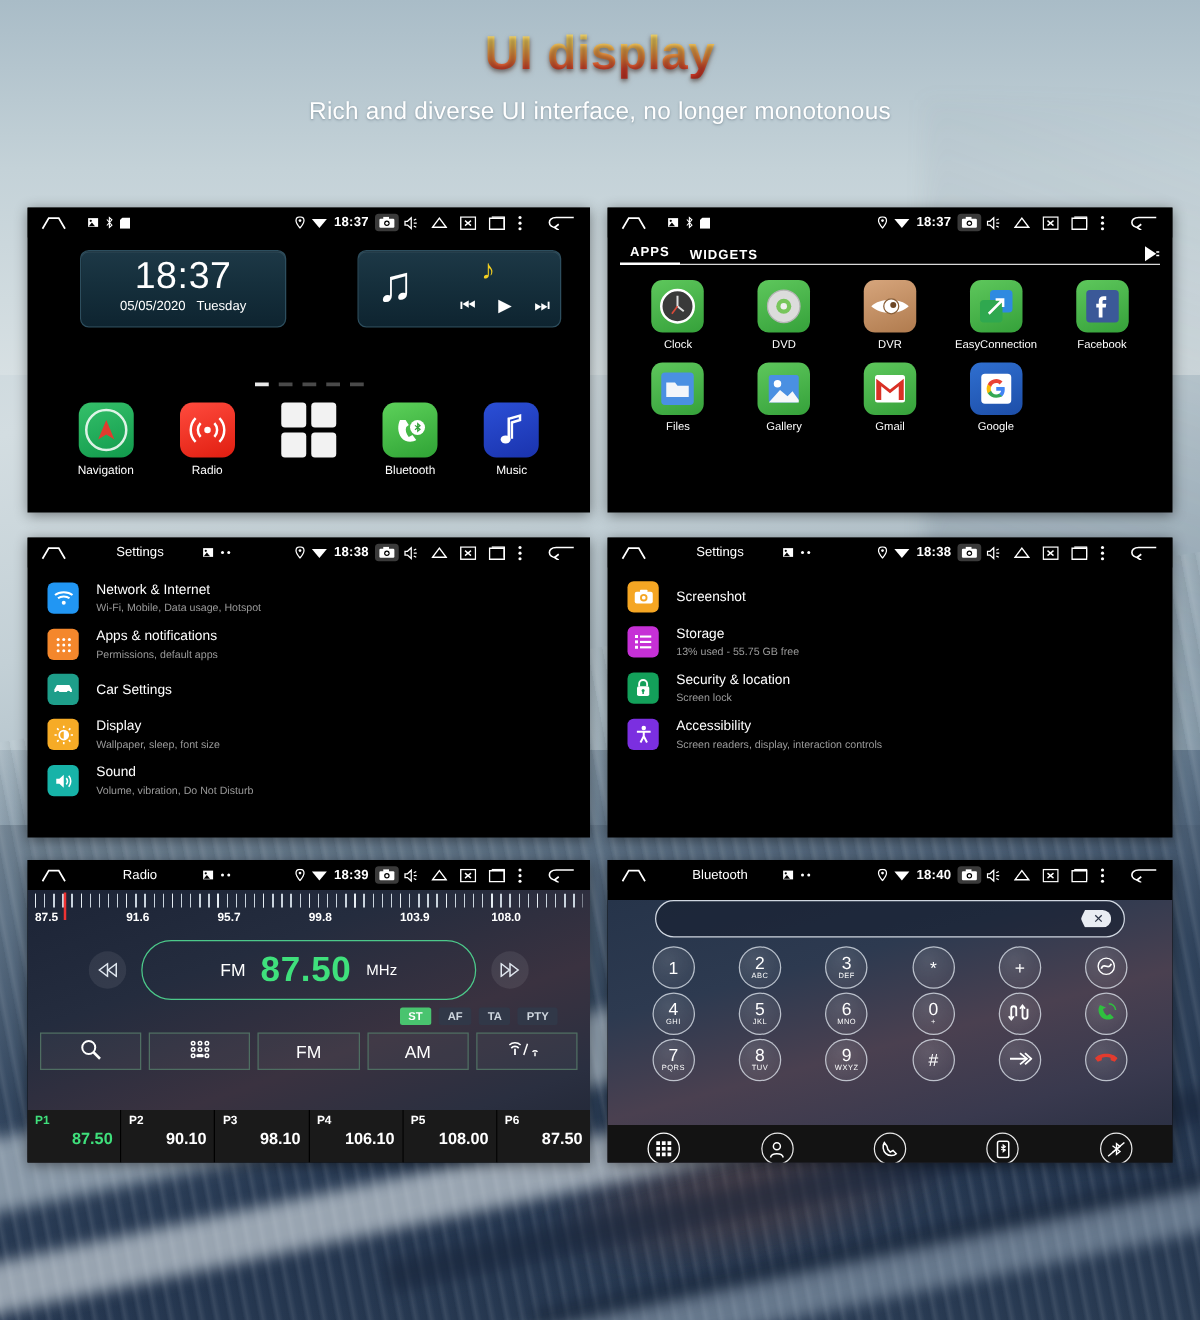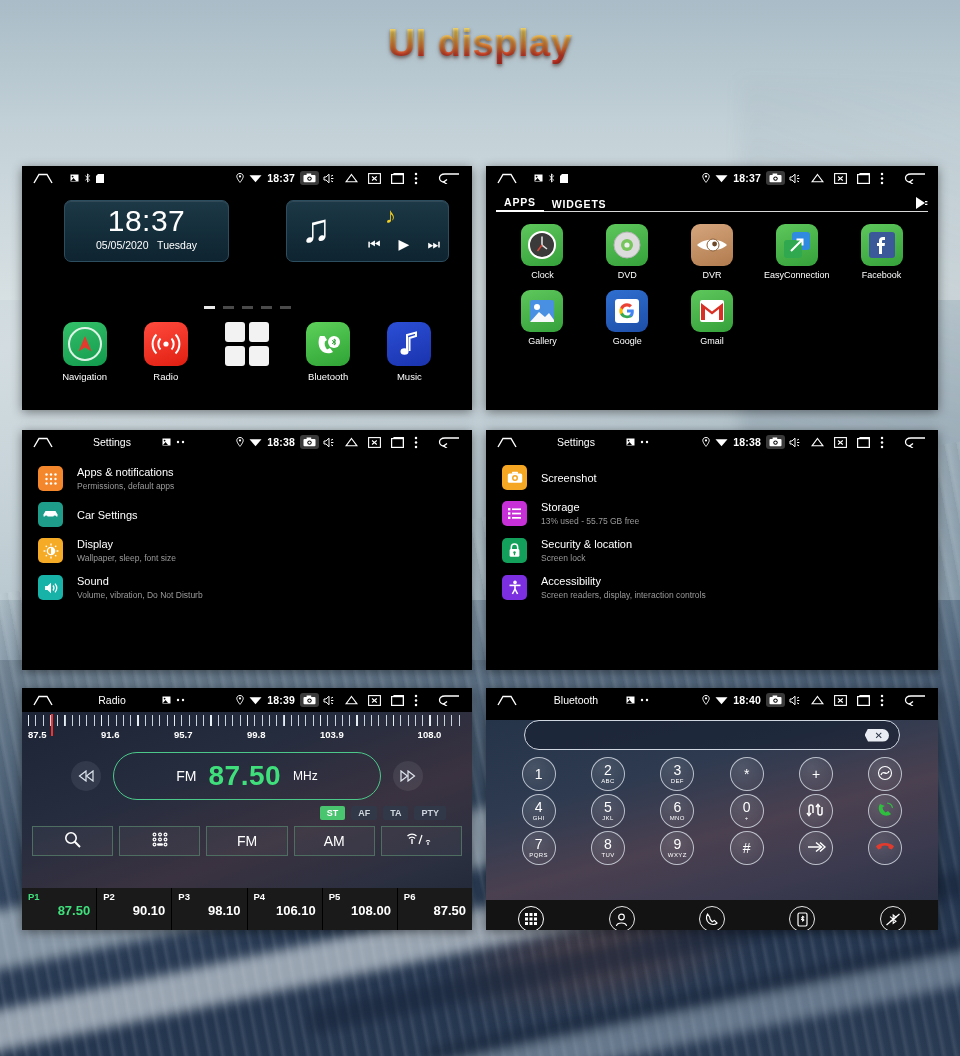--- a/index.html
+++ b/index.html
@@ -167,21 +167,21 @@
   .ticks { position: absolute; left: 6px; right: 6px; top: 3px; height: 11px;
     background-image: repeating-linear-gradient(90deg, #c9d3dd 0px, #c9d3dd 1px, transparent 1px, transparent 7.3px);
   }
   .ticks-tall { position: absolute; left: 6px; right: 6px; top: 3px; height: 11px;
     background-image: repeating-linear-gradient(90deg, #e6edf3 0px, #e6edf3 1px, transparent 1px, transparent 36.5px);
   }
   .tuner .needle { position: absolute; left: 29px; top: 2px; width: 1.5px; height: 22px; background: #e33; }
   .tuner .labels { position: absolute; left: 0; right: 0; top: 17px; display: flex; padding: 0 6px; }
   .tuner .labels span { color: #fff; font-size: 9.5px; font-weight: bold; flex: 1; }
   .tuner .labels span:nth-child(1){ text-align: left; }
-  .tuner .labels span:last-child{ text-align: center; }
+  .tuner .labels span:last-child{ text-align: left; }
   .freq-row { display: flex; align-items: center; justify-content: center; gap: 12px; margin-top: 4px; }
   .circ-btn { width: 30px; height: 30px; border-radius: 50%; background: rgba(255,255,255,.08); display: flex; align-items: center; justify-content: center; color: #dfe6ee; font-size: 13px; }
   .freq-box { width: 268px; height: 48px; border: 1.5px solid #4cc98a; border-radius: 26px; display: flex; align-items: center; justify-content: center; gap: 12px; position: relative; }
   .freq-box .fm { color: #fff; font-size: 14px; }
   .freq-box .num { color: #3fe07c; font-size: 28px; font-weight: bold; letter-spacing: .5px; }
   .freq-box .mhz { color: #fff; font-size: 12px; }
   .rds { display: flex; justify-content: flex-end; gap: 6px; padding: 6px 26px 0 0; }
   .rds span { font-size: 9px; font-weight: bold; color: #cfd6de; background: #313848; padding: 2px 7px; border-radius: 2px; }
   .rds span.on { background: #49c46f; color: #fff; }
   .fn-row { display: flex; gap: 6px; padding: 6px 10px 0 10px; }
@@ -221,20 +221,21 @@
   <div class="warm"></div>
   <div class="band d1"></div>
   <div class="band b1"></div>
   <div class="band b2"></div>
   <div class="band d2"></div>
   <div class="band b3"></div>
 </div>
 
 <div class="header">
   <div class="title">UI display</div>
+  <div class="subtitle">Rich and diverse UI interface, no longer monotonous</div>
 </div>
 
 <div class="grid">
 
   <div class="panel p-home">
     <div class="sbar">
       <span class="home-btn ic">
         <svg width="20" height="11" viewBox="0 0 20 11">
             <path d="M1 10 L6 1.5 L14 1.5 L19 10" fill="none" stroke="#fff" stroke-width="1.4"></path>
           </svg>
@@ -548,48 +549,57 @@
           <svg width="28" height="28" viewBox="0 0 28 28">
               <rect x="1" y="1" width="26" height="26" rx="3" fill="#3b5998"></rect>
               <path d="M17 9 H15.2 C14.4 9 14 9.4 14 10.2 V12 H17 L16.6 15 H14 V23 H11 V15 H9 V12 H11 V10 C11 7.4 12.4 6 15 6 H17Z" fill="#fff"></path>
             </svg>
         </div>
         <div class="nm">Facebook</div>
       </div>
       <div class="app">
         <div class="sq g-green">
           <svg width="28" height="28" viewBox="0 0 28 28">
+              <rect x="1" y="1" width="26" height="26" rx="3" fill="#4a90e2"></rect>
+              <path d="M5 9 H12 L14 11.5 H23 V20.5 H5Z" fill="#f2f6fa"></path>
+            </svg>
+        </div>
+        <div class="nm">Files</div>
+      </div>
+      <div class="app">
+        <div class="sq g-green">
+          <svg width="28" height="28" viewBox="0 0 28 28">
               <rect x="2" y="3" width="24" height="22" rx="2" fill="#4a90e2"></rect>
               <circle cx="9" cy="10" r="3" fill="#fff"></circle>
               <path d="M2 25 L11 15 L17 20 L21 16 L26 23 V25Z" fill="#f6f8fa"></path>
             </svg>
         </div>
         <div class="nm">Gallery</div>
+      </div>
+      <div class="app">
+        <div class="sq g-green">
+          <svg width="28" height="28" viewBox="0 0 28 28">
+              <rect x="2" y="3" width="24" height="22" rx="2" fill="#fff"></rect>
+              <path d="M3 6 V23 H7 V12 L14 17.5 L21 12 V23 H25 V6 L14 14.5Z" fill="#d93025"></path>
+            </svg>
+        </div>
+        <div class="nm">Gmail</div>
       </div>
       <div class="app">
         <div class="sq g-blue">
           <svg width="28" height="28" viewBox="0 0 28 28">
               <rect x="2" y="2" width="24" height="24" rx="3" fill="#fff"></rect>
               <path d="M20.8 14.2 C20.8 13.6 20.75 13.1 20.65 12.6 H14 V15.6 H17.9 C17.7 16.6 17.1 17.4 16.2 18 V20 H18.8 C20.3 18.6 20.8 16.6 20.8 14.2Z" fill="#4285f4"></path>
               <path d="M14 21.2 C16 21.2 17.6 20.6 18.8 20 L16.2 18 C15.6 18.4 14.9 18.6 14 18.6 C12.1 18.6 10.5 17.3 9.9 15.6 H7.2 V17.6 C8.4 19.8 11 21.2 14 21.2Z" fill="#34a853"></path>
               <path d="M9.9 15.6 C9.7 15.2 9.6 14.6 9.6 14 C9.6 13.4 9.7 12.9 9.9 12.4 V10.4 H7.2 C6.6 11.5 6.3 12.7 6.3 14 C6.3 15.3 6.6 16.5 7.2 17.6Z" fill="#fbbc05"></path>
               <path d="M14 9.4 C15.1 9.4 16 9.8 16.7 10.5 L19 8.2 C17.6 6.9 16 6.2 14 6.2 C11 6.2 8.4 7.9 7.2 10.4 L9.9 12.4 C10.5 10.7 12.1 9.4 14 9.4Z" fill="#ea4335"></path>
             </svg>
         </div>
         <div class="nm">Google</div>
       </div>
-      <div class="app">
-        <div class="sq g-green">
-          <svg width="28" height="28" viewBox="0 0 28 28">
-              <rect x="2" y="3" width="24" height="22" rx="2" fill="#fff"></rect>
-              <path d="M3 6 V23 H7 V12 L14 17.5 L21 12 V23 H25 V6 L14 14.5Z" fill="#d93025"></path>
-            </svg>
-        </div>
-        <div class="nm">Gmail</div>
-      </div>
     </div>
   </div>
 
   <div class="panel p-set1">
     <div class="sbar">
       <span class="home-btn ic">
         <svg width="20" height="11" viewBox="0 0 20 11">
             <path d="M1 10 L6 1.5 L14 1.5 L19 10" fill="none" stroke="#fff" stroke-width="1.4"></path>
           </svg>
       </span>
@@ -665,20 +675,33 @@
       </span>
       <span class="backbtn ic">
         <svg width="22" height="12" viewBox="0 0 22 12">
             <path d="M21 2 H7 C3 2 1.5 4 1.5 6 C1.5 8.5 4 10 6.5 10" fill="none" stroke="#fff" stroke-width="1.3"></path>
             <path d="M9 7.4 L5.6 10 L9 12.2" fill="none" stroke="#fff" stroke-width="1.3"></path>
           </svg>
       </span>
     </div>
 
     <div class="set-list">
+      <div class="set-row">
+        <span class="sic" style="background:#2196f3">
+          <svg width="16" height="13" viewBox="0 0 16 13">
+              <path d="M1 4 C4.5 1 11.5 1 15 4" stroke="#fff" stroke-width="1.6" fill="none"></path>
+              <path d="M3.4 6.6 C5.8 4.6 10.2 4.6 12.6 6.6" stroke="#fff" stroke-width="1.6" fill="none"></path>
+              <circle cx="8" cy="10.2" r="1.6" fill="#fff"></circle>
+            </svg>
+        </span>
+        <span class="txt">
+          <span class="t1" style="display:block">Network &amp; Internet</span>
+          <span class="t2" style="display:block">Wi-Fi, Mobile, Data usage, Hotspot</span>
+        </span>
+      </div>
       <div class="set-row">
         <span class="sic" style="background:#f4872c">
           <svg width="14" height="14" viewBox="0 0 14 14">
               <g fill="#fff">
                 <circle cx="2.5" cy="2.5" r="1.2"></circle>
                 <circle cx="7" cy="2.5" r="1.2"></circle>
                 <circle cx="11.5" cy="2.5" r="1.2"></circle>
                 <circle cx="2.5" cy="7" r="1.2"></circle>
                 <circle cx="7" cy="7" r="1.2"></circle>
                 <circle cx="11.5" cy="7" r="1.2"></circle>

